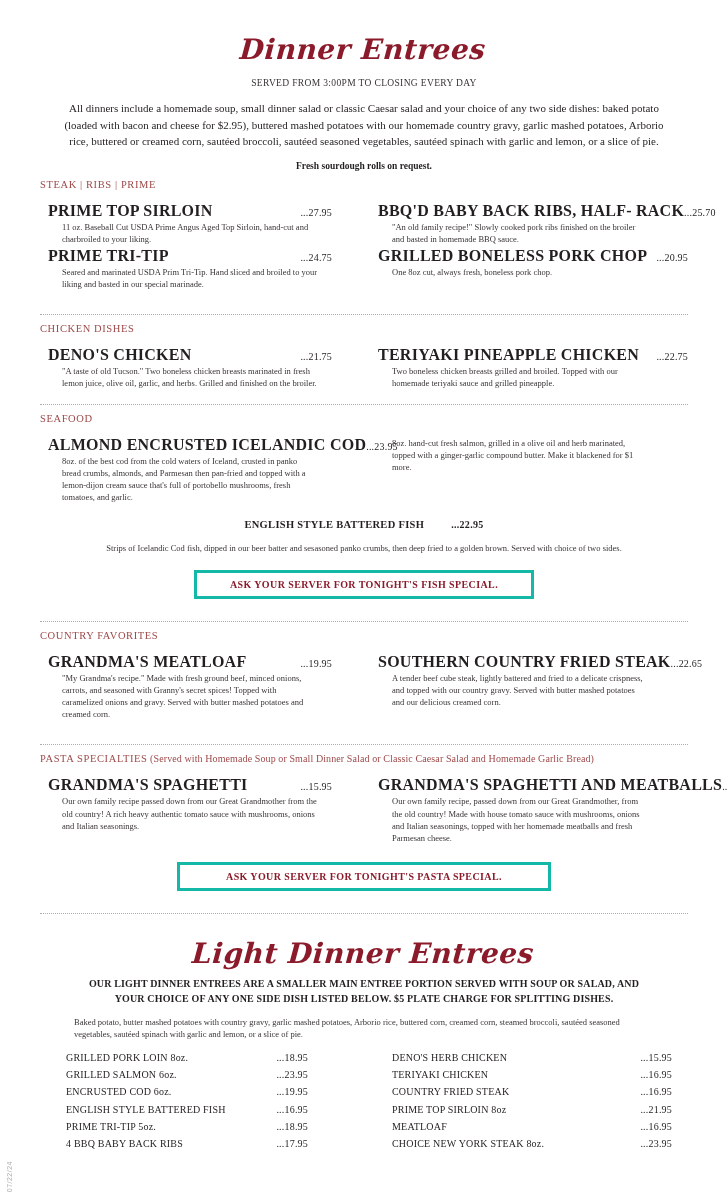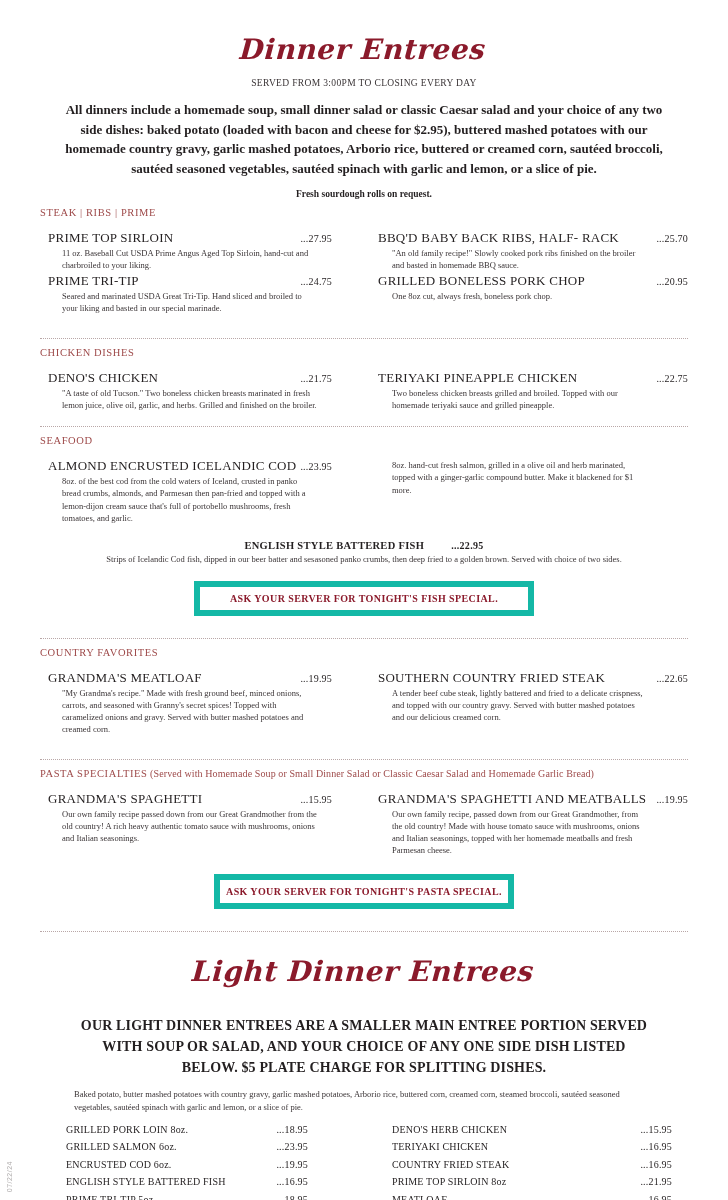--- a/index.html
+++ b/index.html
@@ -36,26 +36,26 @@
     text-align: center;
     font-size: 9.5px;
     letter-spacing: 0.35px;
     color: #3a3436;
     margin-top: 14px;
     font-weight: 400;
   }
 
   .intro-para {
     text-align: center;
-    font-size: 13px;
+    font-size: 11px;
     line-height: 1.5;
     color: #231f20;
     margin: 12px auto 0;
     max-width: 612px;
-    font-weight: 700;
+    font-weight: 400;
   }
 
   .rolls-line {
     text-align: center;
     font-size: 9.5px;
     color: #231f20;
     margin-top: 11px;
     font-weight: 700;
   }
 
@@ -91,22 +91,22 @@
   .col { width: 50%; padding-right: 6px; }
   .col.right { padding-left: 14px; padding-right: 0; }
 
   .item { margin-bottom: 2px; }
   .item-head {
     display: flex;
     align-items: baseline;
     white-space: nowrap;
   }
   .item-name {
-    font-size: 13px;
-    font-weight: 400;
+    font-size: 16px;
+    font-weight: 700;
     letter-spacing: 0.25px;
     color: #231f20;
     padding-left: 16px;
   }
   .col.right .item-name { padding-left: 0; }
   .item-price {
     font-size: 10px;
     font-weight: 400;
     color: #231f20;
     margin-left: auto;
@@ -132,46 +132,46 @@
   .feature-head {
     font-size: 10.5px;
     font-weight: 700;
     letter-spacing: 0.3px;
   }
   .feature-head .fprice { margin-left: 24px; font-size: 10px; }
   .feature-desc {
     font-size: 8.5px;
     line-height: 1.42;
     color: #3a3436;
-    margin-top: 2px;
+    margin-top: 12px;
   }
 
   
   .special-box {
-    border: 6px solid #14b8a6;
+    border: 3px solid #14b8a6;
     text-align: center;
     color: #8B1A2B;
     font-size: 10px;
     font-weight: 700;
     letter-spacing: 0.4px;
     padding: 6px 0 6px;
     margin: 16px auto 0;
     width: 340px;
     background: #fff;
   }
-  .special-box.pasta { width: 300px; }
+  .special-box.pasta { width: 374px; }
 
   
   .light-lead {
     text-align: center;
-    font-size: 14px;
+    font-size: 10px;
     font-weight: 700;
     line-height: 1.5;
     letter-spacing: 0.15px;
-    margin: 29px auto 0;
+    margin: 8px auto 0;
     max-width: 580px;
   }
   .light-sides {
     text-align: left;
     font-size: 8.5px;
     line-height: 1.45;
     color: #3a3436;
     margin: 10px auto 0;
     max-width: 580px;
   }
@@ -225,21 +225,21 @@
           <span class="item-name">PRIME TOP SIRLOIN</span>
           <span class="item-price">...27.95</span>
         </div>
         <div class="item-desc">11 oz. Baseball Cut USDA Prime Angus Aged Top Sirloin, hand-cut and charbroiled to your liking.</div>
       </div>
       <div class="item">
         <div class="item-head">
           <span class="item-name">PRIME TRI-TIP</span>
           <span class="item-price">...24.75</span>
         </div>
-        <div class="item-desc">Seared and marinated USDA Great Tri-Tip. Hand sliced and broiled to your liking and basted in our special marinade.</div>
+        <div class="item-desc">Seared and marinated USDA Prim Tri-Tip. Hand sliced and broiled to your liking and basted in our special marinade.</div>
       </div>
     </div>
     <div class="col right">
       <div class="item">
         <div class="item-head">
           <span class="item-name">BBQ'D BABY BACK RIBS, HALF- RACK</span>
           <span class="item-price">...25.70</span>
         </div>
         <div class="item-desc">"An old family recipe!" Slowly cooked pork ribs finished on the broiler and basted in homemade BBQ sauce.</div>
       </div>

